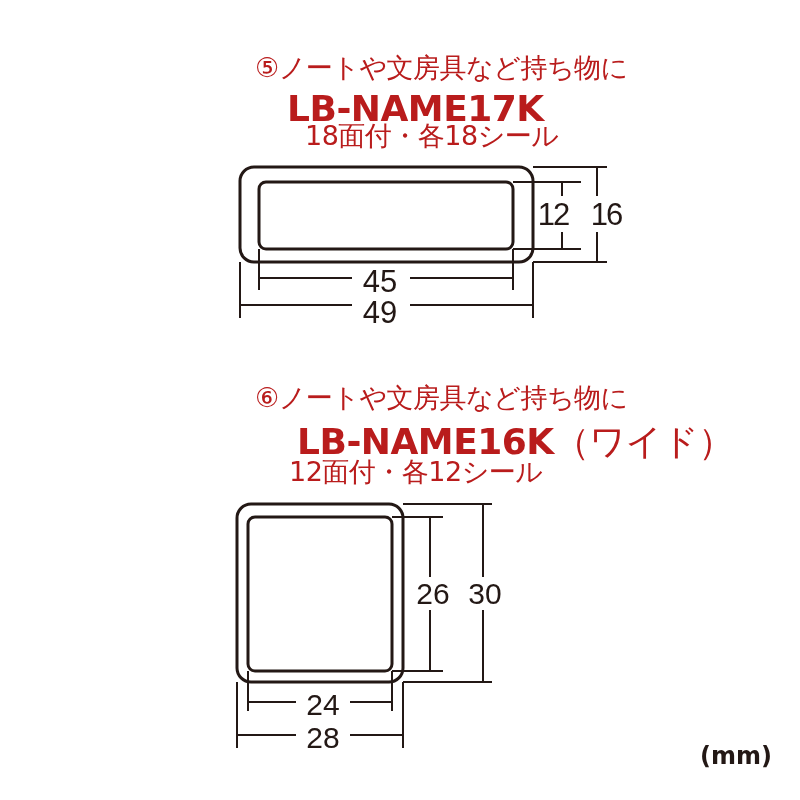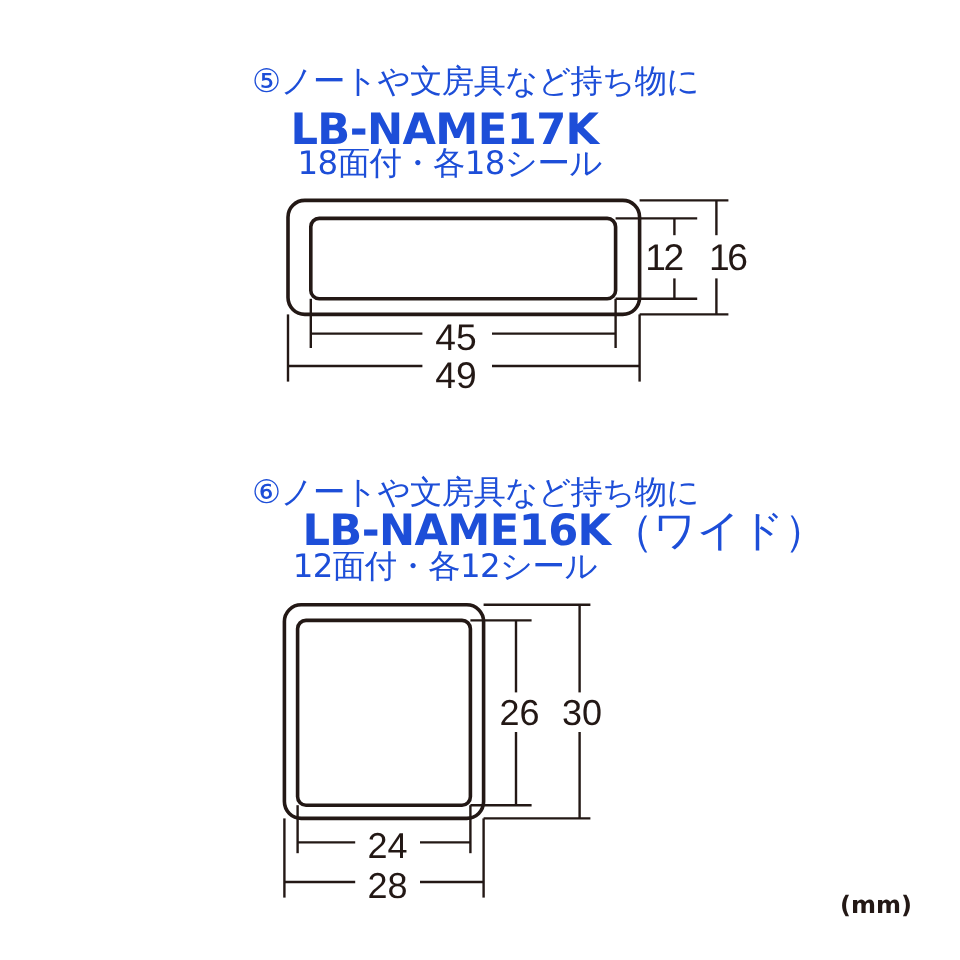--- a/index.html
+++ b/index.html
@@ -1,38 +1,38 @@
 <!DOCTYPE html>
 <html><head>
 <meta charset="utf-8">
 <style>
   html, body { margin: 0; padding: 0; background: #ffffff; }
   body { width: 800px; height: 800px; position: relative; overflow: hidden;
          font-family: "DejaVu Sans", "Liberation Sans", sans-serif; color: #231815; }
-  .heading { position: absolute; white-space: nowrap; color: #1d4ed8; }
+  .heading { position: absolute; white-space: nowrap; color: #b91c1c; margin-left: 45px; }
   .h-line1 { font-size: 27px; font-weight: normal; letter-spacing: -0.5px; }
   .h-line2 { font-size: 36px; font-weight: bold; font-family: "DejaVu Sans", sans-serif; letter-spacing: -0.5px; }
   .h-line3 { font-size: 27px; font-weight: normal; letter-spacing: -0.5px; }
   svg.diagram { position: absolute; left: 0; top: 0; }
   svg text { font-family: "Liberation Sans", "DejaVu Sans", sans-serif; fill: #231815; }
-  .unit { position: absolute; left: 700px; top: 742px; font-size: 20px; font-weight: bold;
+  .unit { position: absolute; left: 700px; top: 742px; font-size: 24px; font-weight: bold;
           font-family: "DejaVu Sans", sans-serif; color: #231815; }
 </style>
 </head>
 <body>
 
 <div class="heading h-line1" style="left:210px; top:50px;">
   <span>⑤</span><span>ノートや文房具など持ち物に</span>
 </div>
 <div class="heading h-line2" style="left:242px; top:88px;">
   <span>LB-NAME17K</span><span></span>
 </div>
-<div class="heading h-line3" style="left:248px; top:118px;">18面付・各18シール</div>
+<div class="heading h-line3" style="left:260px; top:118px;">18面付・各18シール</div>
 
-<div class="heading h-line1" style="left:210px; top:392px;">
+<div class="heading h-line1" style="left:210px; top:380px;">
   <span>⑥</span><span>ノートや文房具など持ち物に</span>
 </div>
 <div class="heading h-line2" style="left:252px; top:418px;">
   <span>LB-NAME16K</span><span style="font-weight:normal;">（ワイド）</span>
 </div>
 <div class="heading h-line3" style="left:244px; top:454px;">12面付・各12シール</div>
 
 <svg class="diagram" width="800" height="800" viewBox="0 0 800 800">
 
   <g stroke="#231815" fill="none">

